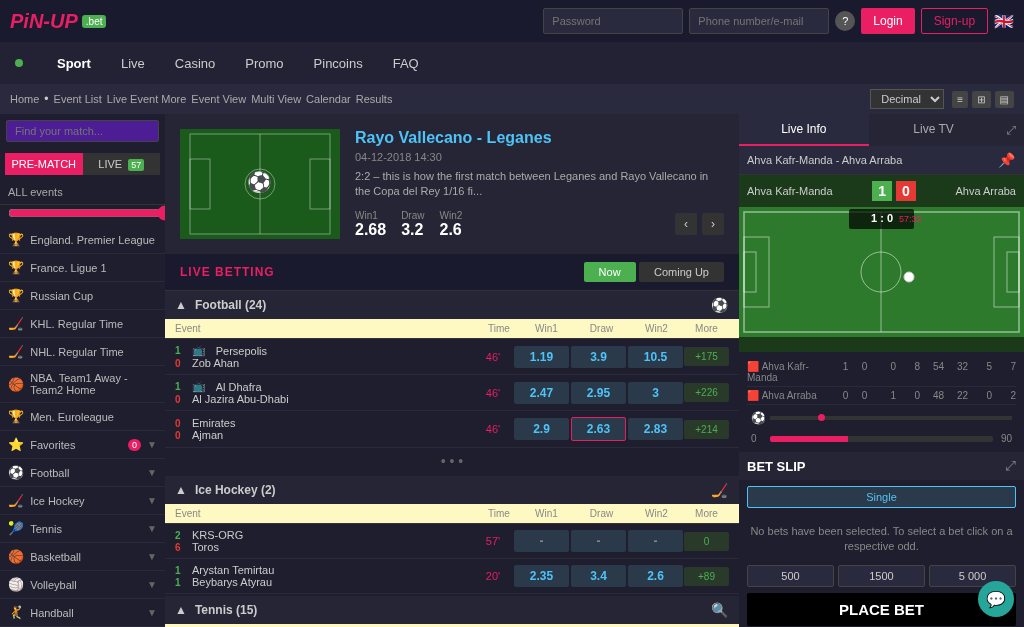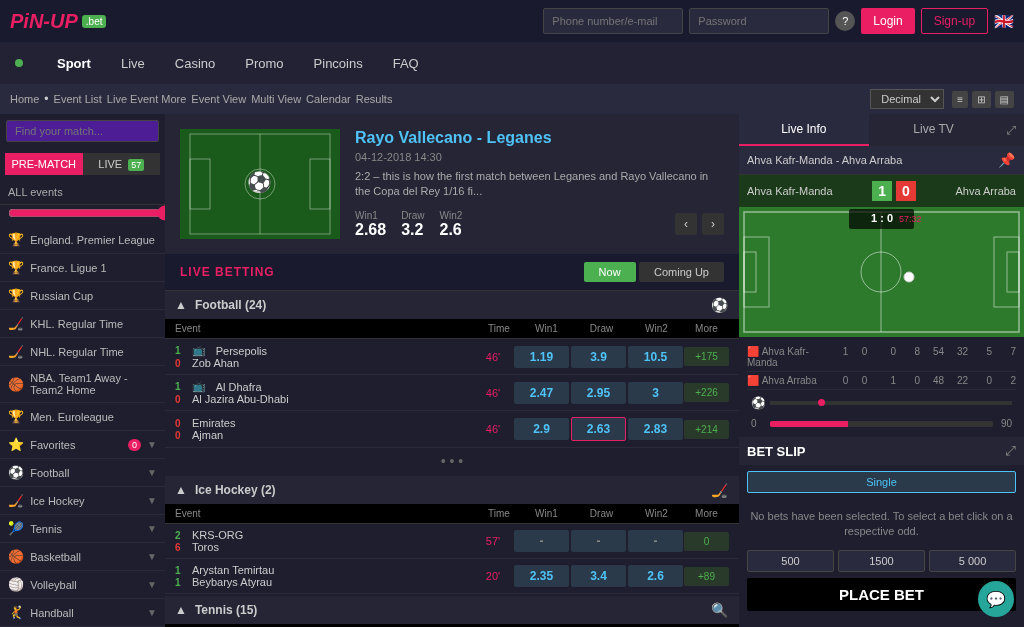--- a/index.html
+++ b/index.html
@@ -76,21 +76,21 @@
     .live-betting-header { background: #1a1a2e; padding: 8px 15px; display: flex; align-items: center; justify-content: space-between; border-bottom: 1px solid #333; }
     .live-betting-title { color: #e91e63; font-size: 12px; font-weight: bold; letter-spacing: 1px; }
     .now-btn { background: #4caf50; color: white; border: none; padding: 4px 15px; font-size: 11px; cursor: pointer; border-radius: 2px; }
     .coming-up-btn { background: #333; color: #ccc; border: none; padding: 4px 15px; font-size: 11px; cursor: pointer; border-radius: 2px; }
 
     
     .section { background: #1e1e2e; margin-bottom: 2px; }
     .section-header { background: #252535; padding: 6px 10px; display: flex; align-items: center; gap: 8px; cursor: pointer; }
     .section-title { color: #ccc; font-size: 12px; font-weight: bold; }
     .section-icon { margin-left: auto; font-size: 14px; color: #888; }
-    .events-header { display: flex; padding: 4px 10px; background: #000000; border-bottom: 1px solid #333; }
+    .events-header { display: flex; padding: 4px 10px; background: #fef9c3; border-bottom: 1px solid #333; }
     .col-event { flex: 1; color: #888; font-size: 10px; }
     .col-time { width: 40px; color: #888; font-size: 10px; text-align: center; }
     .col-win1 { width: 55px; color: #888; font-size: 10px; text-align: center; }
     .col-draw { width: 55px; color: #888; font-size: 10px; text-align: center; }
     .col-win2 { width: 55px; color: #888; font-size: 10px; text-align: center; }
     .col-more { width: 45px; color: #888; font-size: 10px; text-align: center; }
     .event-row { display: flex; align-items: center; padding: 5px 10px; border-bottom: 1px solid #2a2a3a; }
     .event-teams { flex: 1; }
     .team-row { display: flex; align-items: center; gap: 5px; }
     .team-num { width: 12px; font-size: 10px; font-weight: bold; }
@@ -111,21 +111,21 @@
     .right-panel::-webkit-scrollbar-thumb { background: #444; }
     .panel-tab { flex: 1; padding: 8px; text-align: center; font-size: 12px; cursor: pointer; color: #aaa; border-bottom: 2px solid transparent; }
     .panel-tab.active { color: white; border-bottom: 2px solid #e91e63; background: #2a2a3e; }
     .panel-expand { background: #252535; border: none; color: #888; cursor: pointer; padding: 8px; font-size: 12px; }
 
     .match-select { padding: 6px 8px; background: #2a2a3e; display: flex; align-items: center; justify-content: space-between; border-bottom: 1px solid #333; }
     .match-select-text { color: #ccc; font-size: 11px; }
     .match-pin { color: #4fc3f7; font-size: 14px; cursor: pointer; }
 
     
-    .field-viz { background: #1a3a1a; position: relative; height: 130px; margin: 0; overflow: hidden; }
+    .field-viz { background: #1a3a1a; position: relative; height: 145px; margin: 0; overflow: hidden; }
     .attack-bar { background: rgba(0,0,0,0.5); padding: 3px 8px; display: flex; align-items: center; justify-content: space-between; }
     .attack-label { color: #ccc; font-size: 10px; }
     .attack-progress { flex: 1; margin: 0 8px; background: #333; height: 4px; border-radius: 2px; overflow: hidden; }
     .attack-fill { height: 100%; background: #e91e63; border-radius: 2px; }
 
     
     .stats-area { padding: 6px 8px; }
     .bet-slip-header { display: flex; align-items: center; justify-content: space-between; padding: 6px 8px; background: #252535; }
     .bet-slip-title { color: white; font-size: 13px; font-weight: bold; }
     .bet-slip-expand { background: none; border: none; color: #888; cursor: pointer; }
@@ -144,22 +144,22 @@
   </style>
 </head>
 <body>
 
 <div class="header">
   <div class="logo">
     <span class="logo-text">PiN-UP</span>
     <span class="logo-bet">.bet</span>
   </div>
   <div class="header-login-area">
+    <input class="header-input" type="password" placeholder="Password" style="">
     <input class="header-input" type="text" placeholder="Phone number/e-mail" style="">
-    <input class="header-input" type="password" placeholder="Password" style="">
     <button class="help-btn">?</button>
     <button class="btn-login">Login</button>
     <button class="btn-signup">Sign-up</button>
     <span class="flag">🇬🇧</span>
   </div>
 </div>
 
 <div class="nav">
   <span class="nav-dot"></span>
   <span class="nav-item active">Sport</span>

